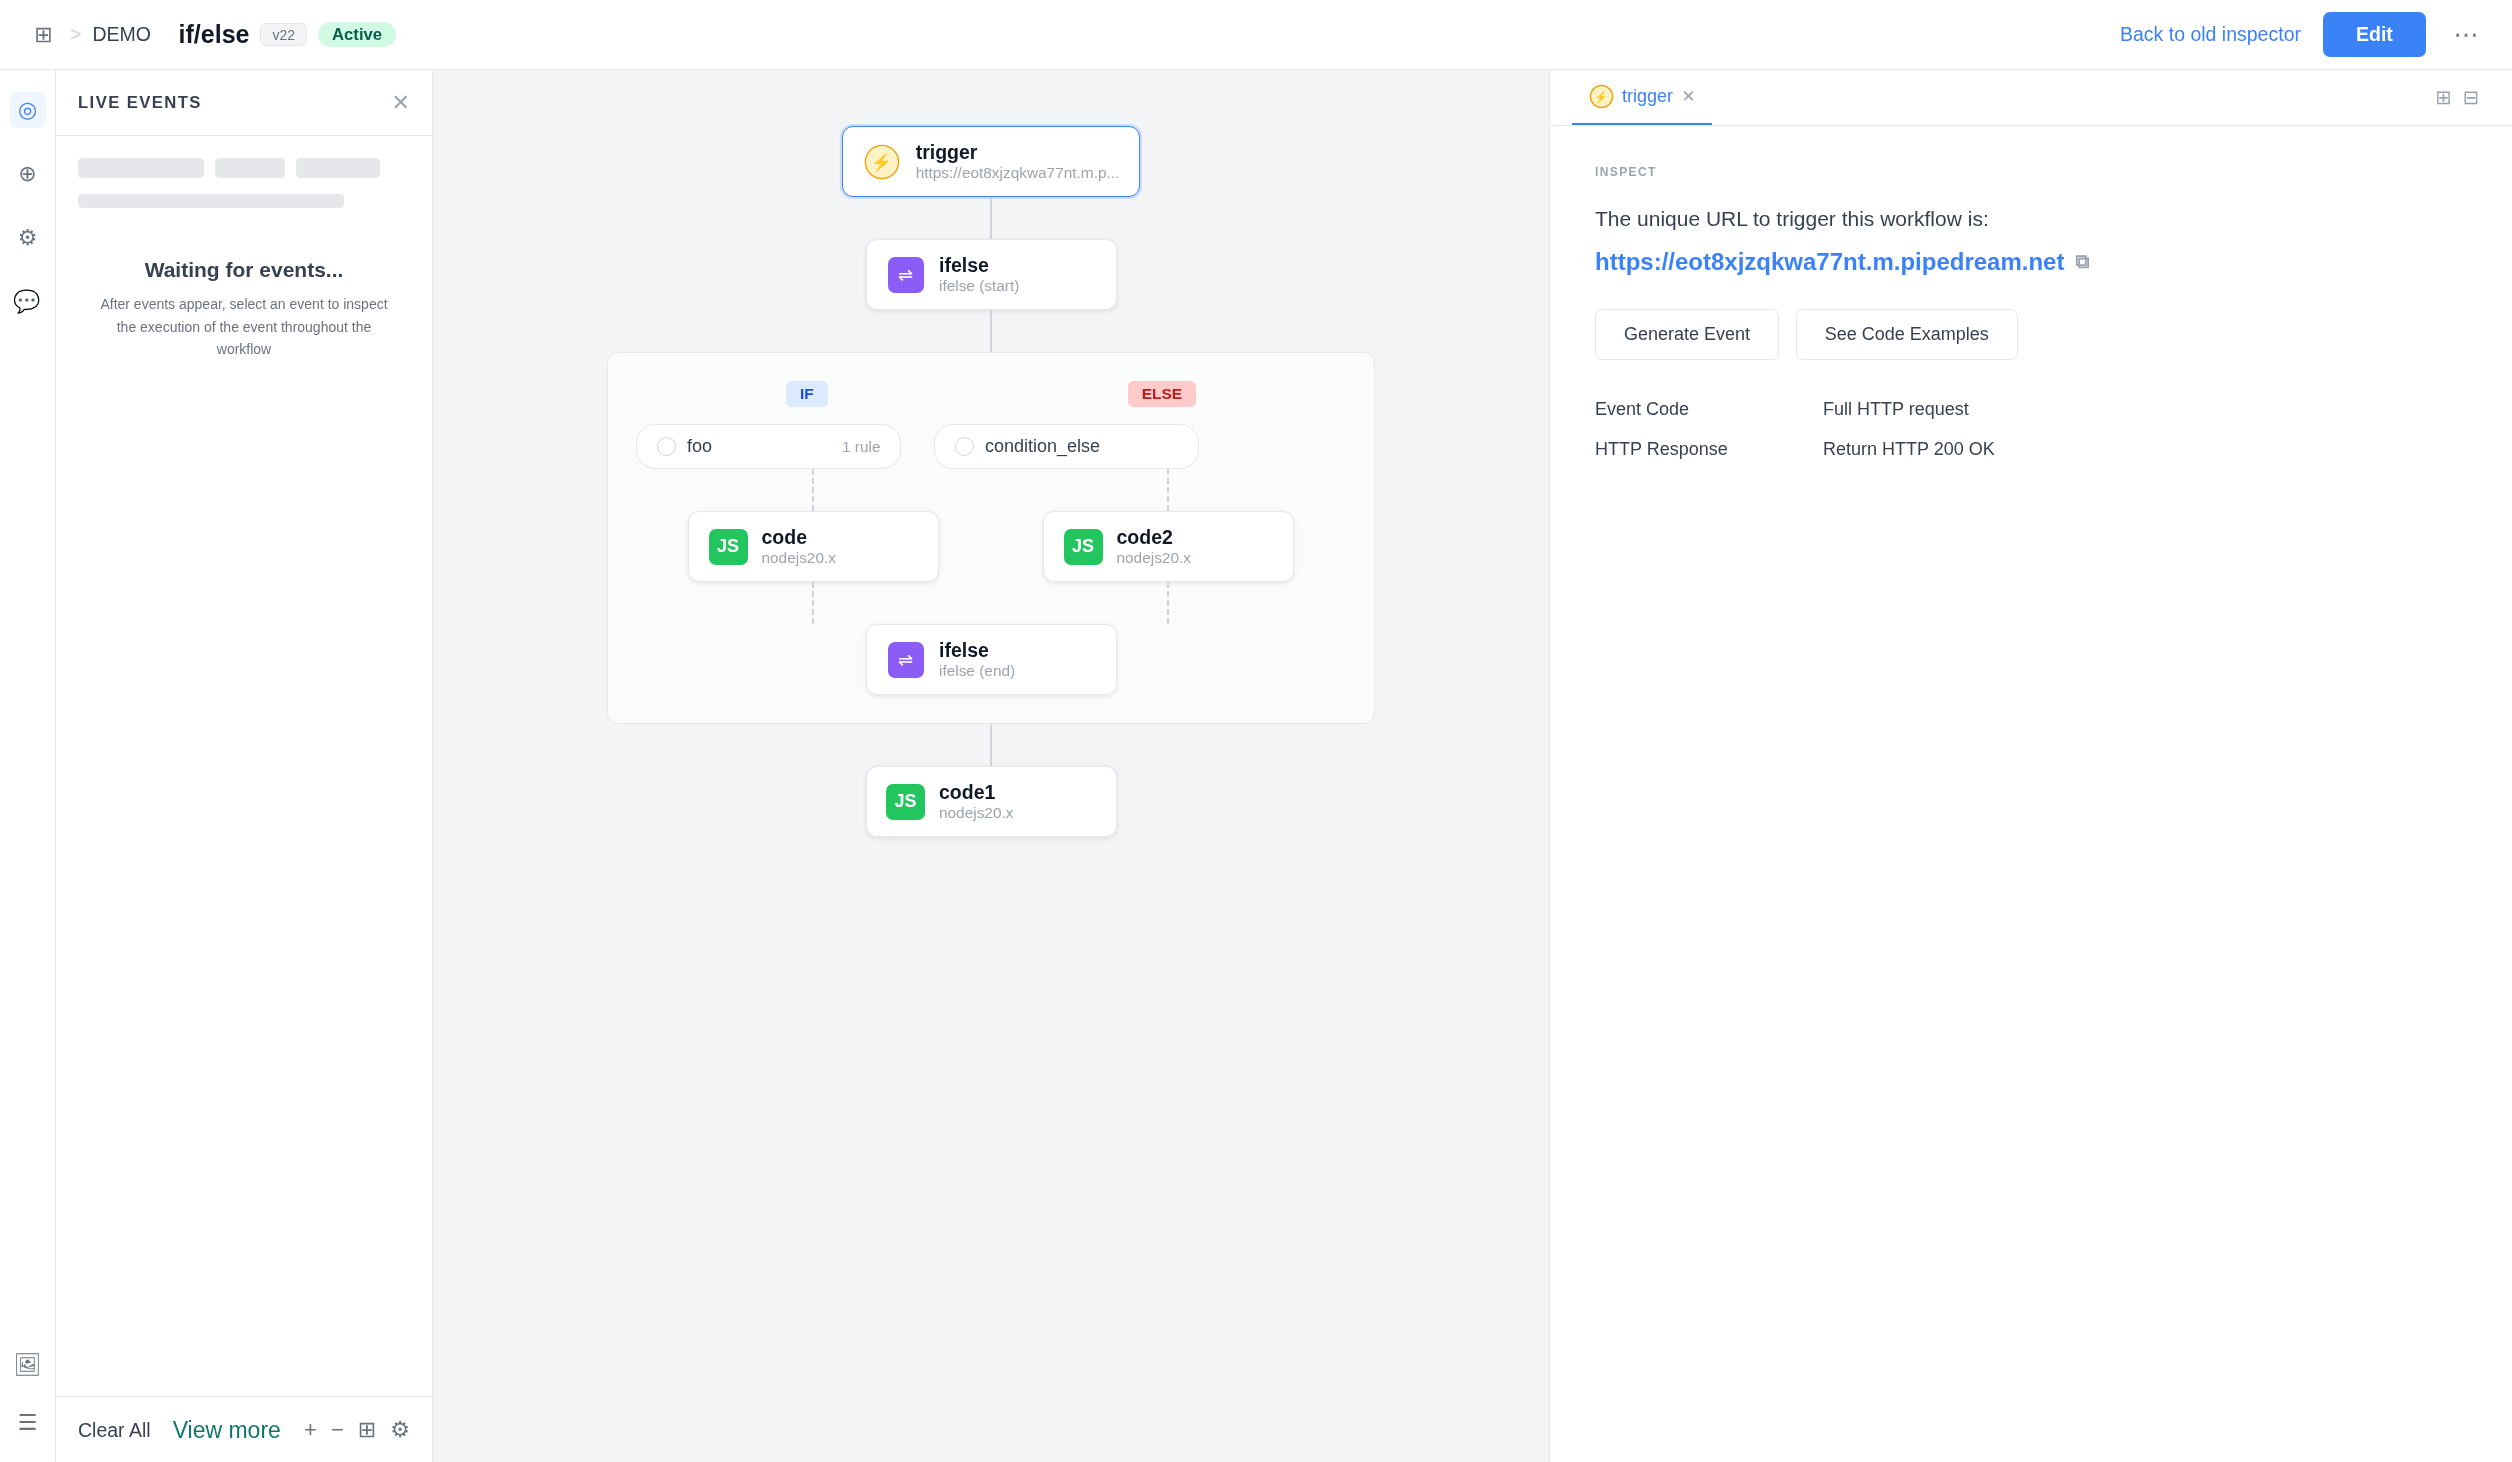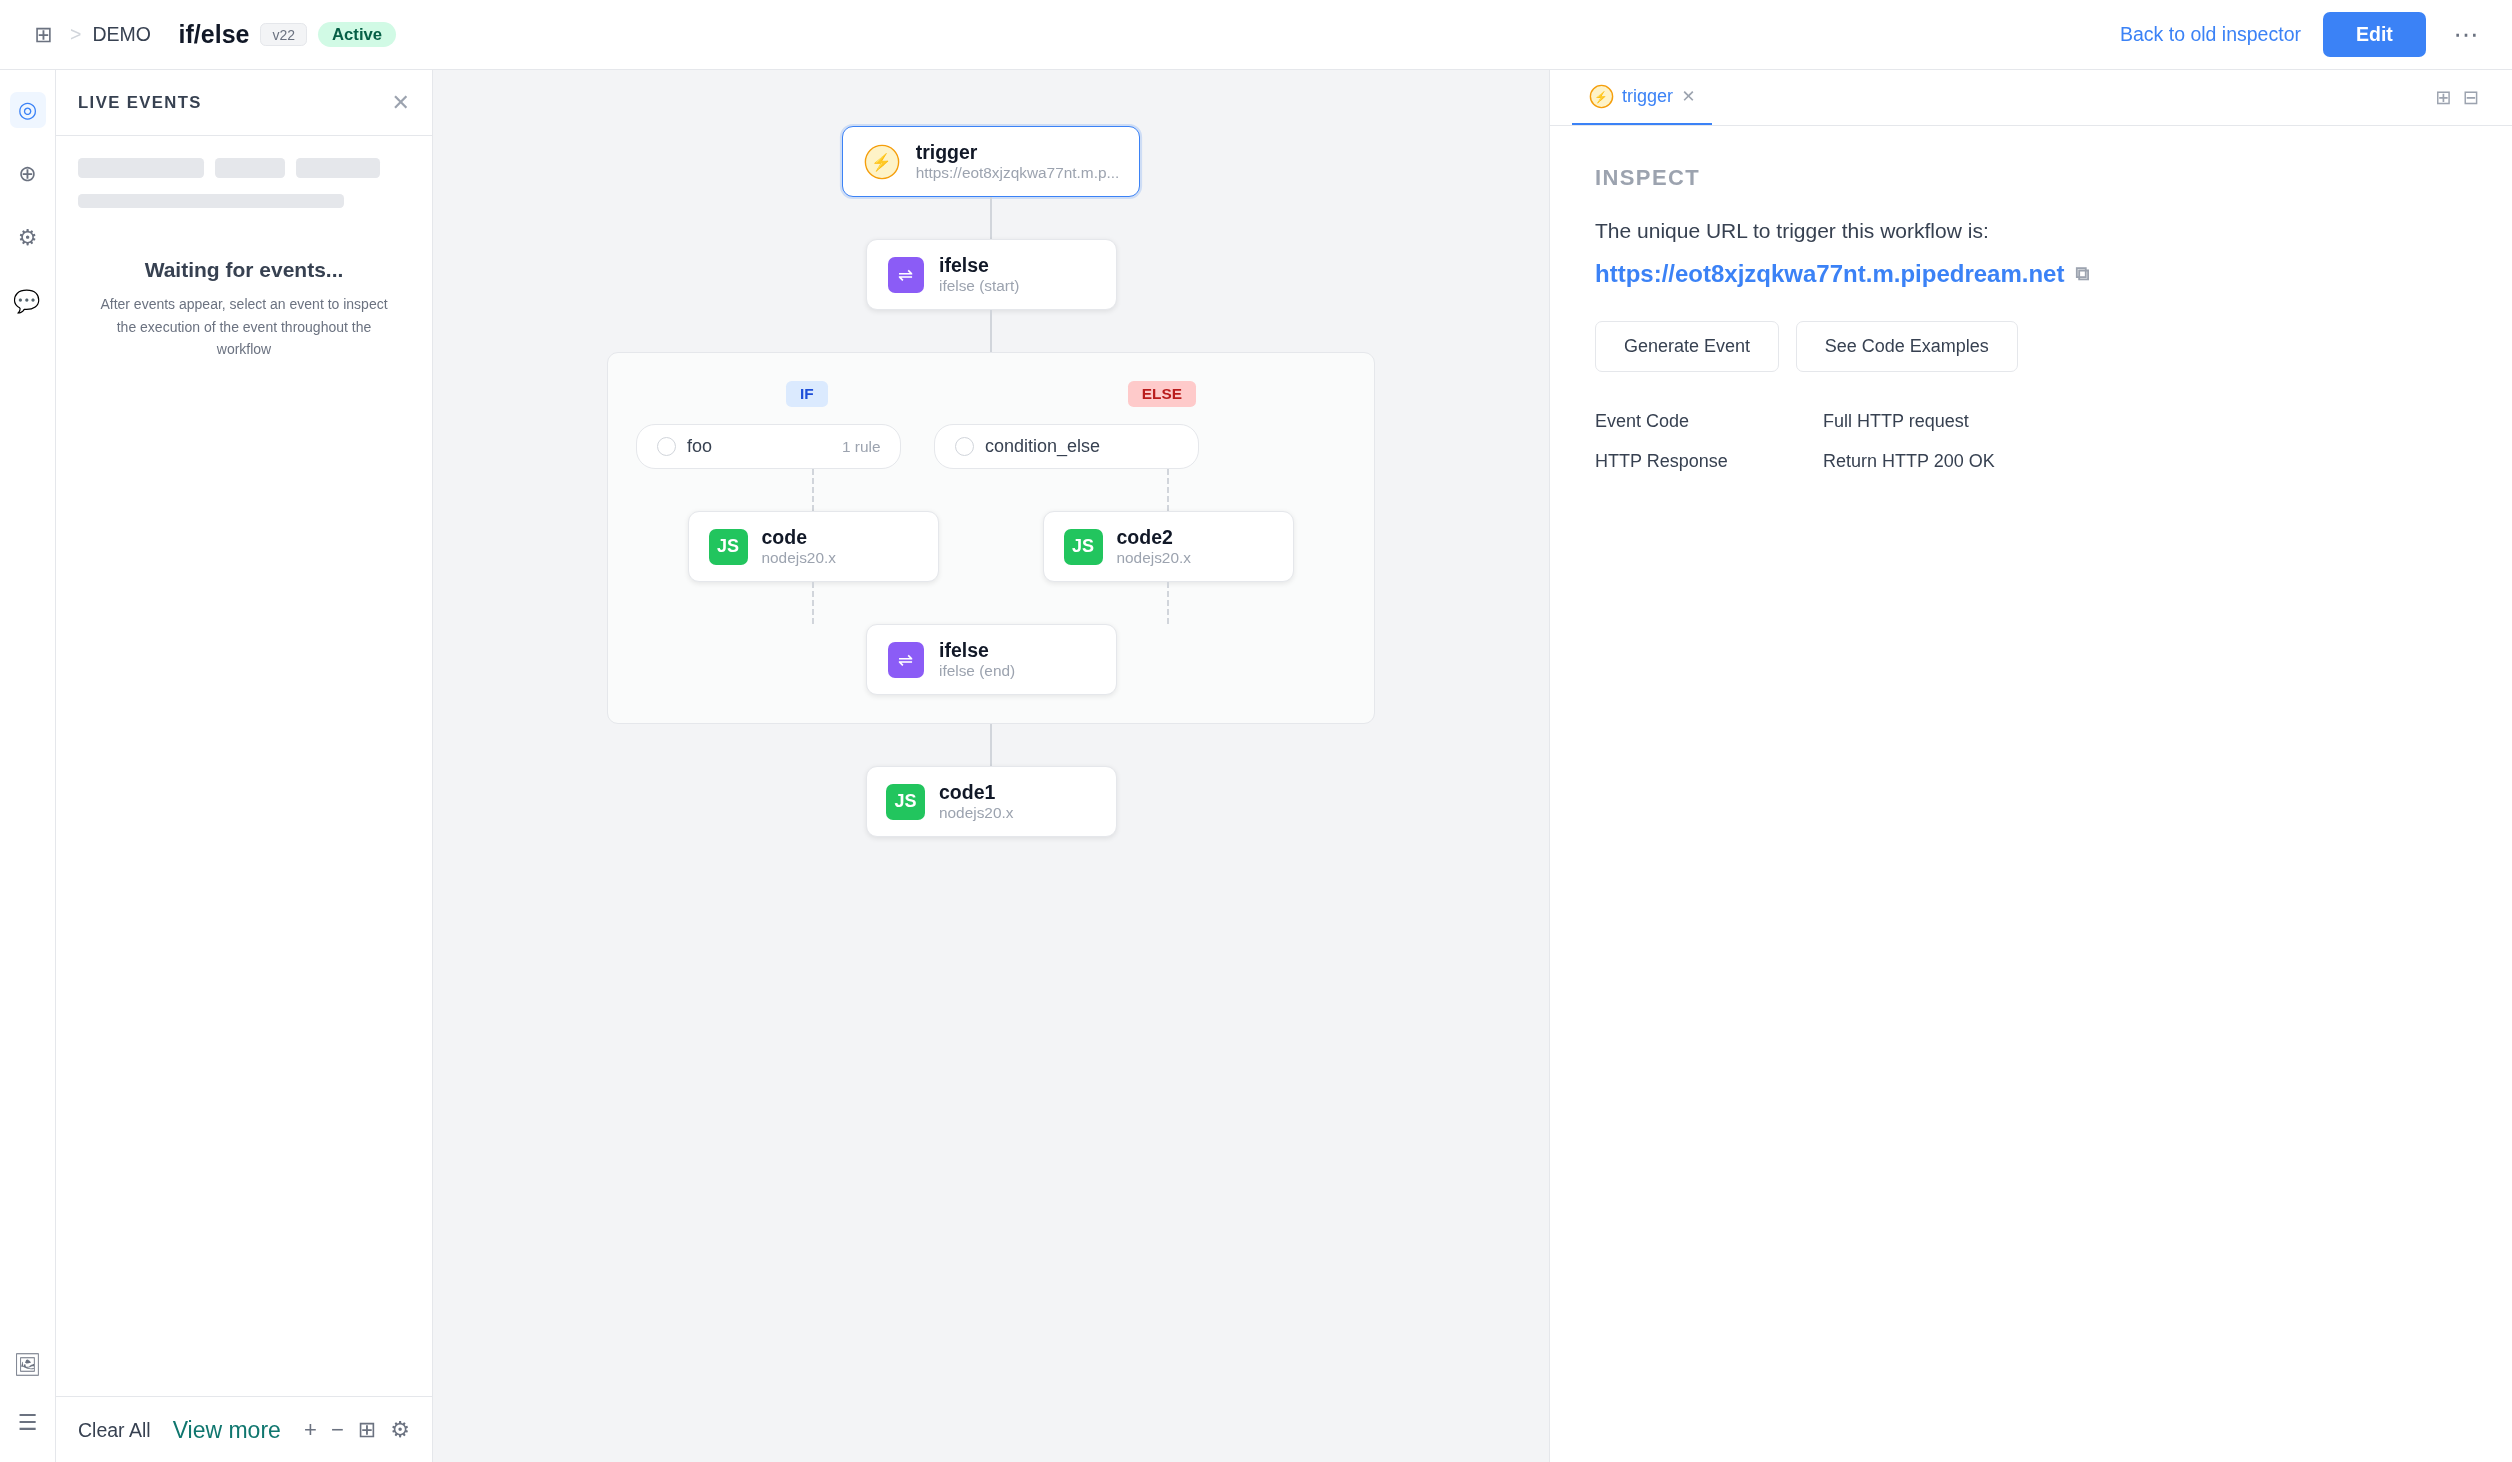--- a/index.html
+++ b/index.html
@@ -72,21 +72,21 @@
     .condition-text { font-size: 18px; color: #374151; }
     .condition-rule { font-size: 15.4px; color: #9ca3af; margin-left: auto; }
 
     
     .inspector-panel { width: 963px; background: #fff; border-left: 1.4px solid #e5e7eb; display: flex; flex-direction: column; }
     .inspector-tabs { display: flex; align-items: center; border-bottom: 1.4px solid #e5e7eb; padding: 0 22px; height: 56px; }
     .inspector-tab { display: flex; align-items: center; gap: 8.4px; padding: 14px 16.7px; font-size: 18px; color: #374151; cursor: pointer; border-bottom: 2.1px solid transparent; }
     .inspector-tab.active { border-bottom-color: #3b82f6; color: #3b82f6; }
     .tab-close { color: #9ca3af; font-size: 16.7px; background: none; border: none; cursor: pointer; }
     .inspector-content { padding: 39px 45px; flex: 1; }
-    .inspect-label { font-size: 22px; font-weight: 700; color: #9ca3af; letter-spacing: 1.4px; margin-bottom: 28px; }
+    .inspect-label { font-size: 12px; font-weight: 700; color: #9ca3af; letter-spacing: 1.4px; margin-bottom: 28px; }
     .inspect-desc { font-size: 21px; color: #374151; margin-bottom: 16.7px; }
     .inspect-url { font-size: 24px; color: #3b82f6; font-weight: 600; word-break: break-all; display: flex; align-items: center; gap: 11px; margin-bottom: 33px; }
     .copy-icon { font-size: 19.5px; color: #9ca3af; cursor: pointer; }
     .inspect-actions { display: flex; gap: 16.7px; margin-bottom: 39px; }
     .gen-event-btn { background: #fff; border: 1.4px solid #e5e7eb; border-radius: 7px; padding: 14px 28px; font-size: 18px; color: #374151; cursor: pointer; font-weight: 500; }
     .see-code-btn { background: #fff; border: 1.4px solid #e5e7eb; border-radius: 7px; padding: 14px 28px; font-size: 18px; color: #374151; cursor: pointer; font-weight: 500; }
     .inspect-details { display: flex; flex-direction: column; gap: 19.5px; }
     .detail-row { display: flex; gap: 33px; }
     .detail-label { font-size: 18px; color: #374151; font-weight: 500; min-width: 195px; }
     .detail-value { font-size: 18px; color: #374151; }

